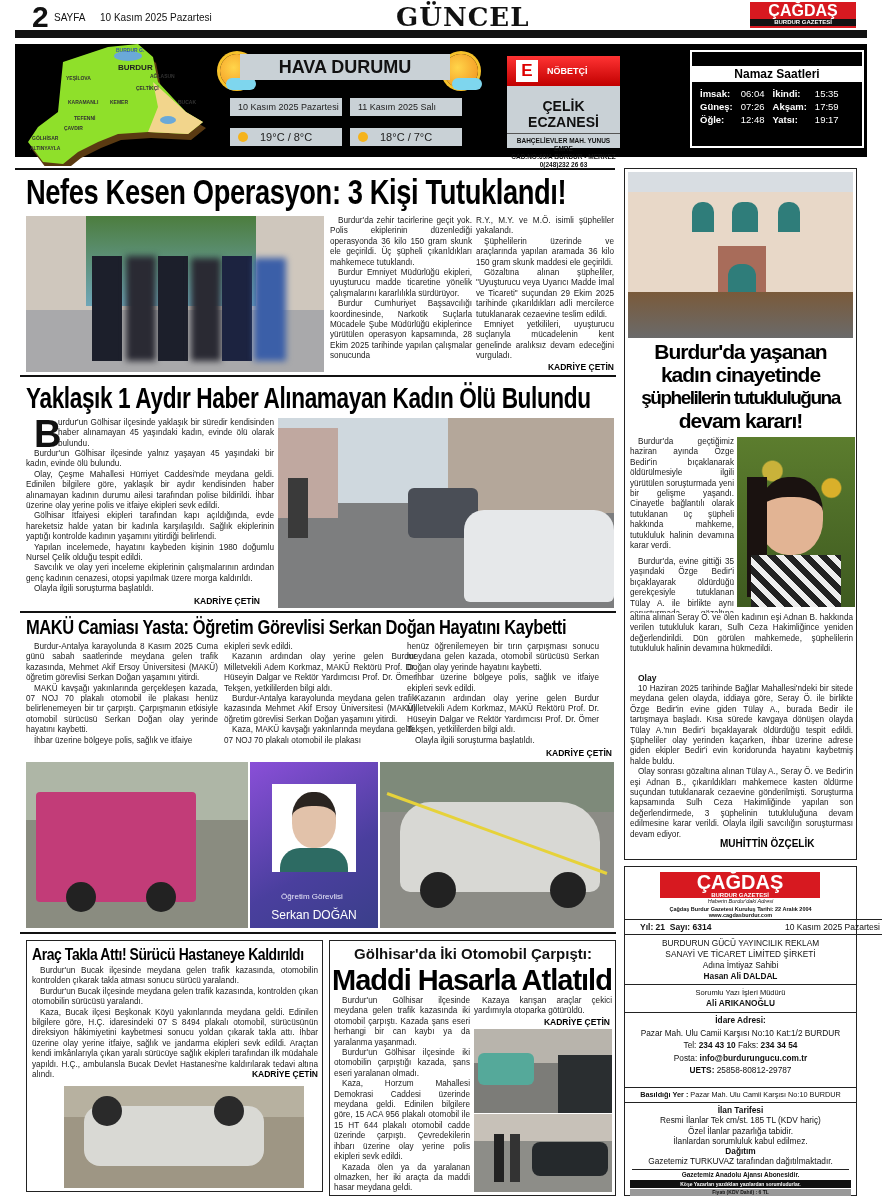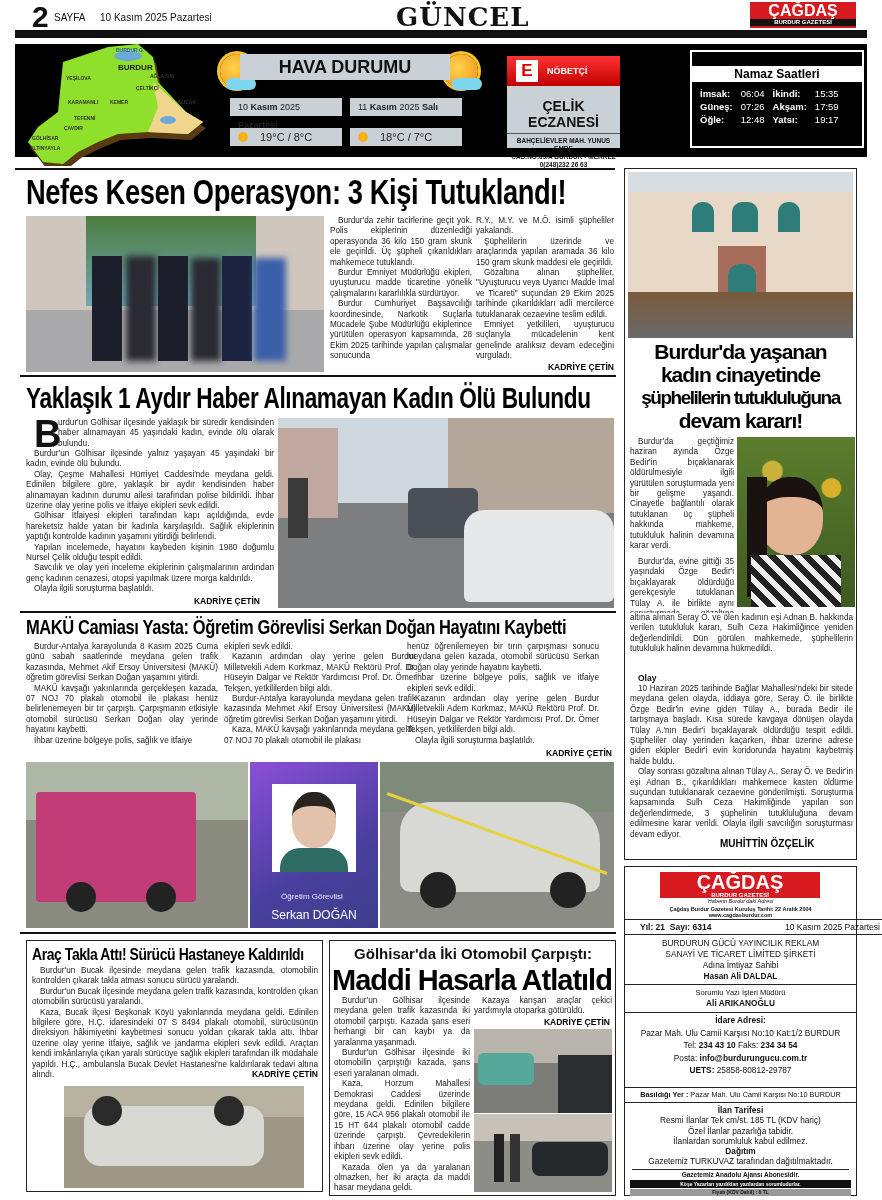--- a/index.html
+++ b/index.html
@@ -13,21 +13,21 @@
 #hdr-logo{left:750px;top:2px;width:106px;height:26px;background:#d71920;color:#fff;font-weight:bold;font-size:16px;text-align:center;line-height:16px;padding-top:1px}
 #hdr-logo small{display:block;font-size:6px;line-height:7px;background:#111;color:#fff}
 #hdr-bar{left:15px;top:30px;width:852px;height:8px;background:#111}
 
 #top-panel{left:15px;top:44px;width:852px;height:113px;background:#000}
 #map{left:18px;top:42px;width:190px;height:124px}
 #weather-title{left:240px;top:54px;width:210px;height:26px;background:#c9d1d6;font-weight:bold;font-size:18px;text-align:center;line-height:26px}
 .sun{width:34px;height:34px;border-radius:50%;background:radial-gradient(circle at 40% 40%,#ffd54a,#f28c1a);box-shadow:0 0 0 3px #f7c22a}
 .cloud{width:30px;height:12px;border-radius:8px;background:#7ed6ee}
 .wbox{height:18px;background:#c9d1d6;font-size:9px;line-height:18px;padding-left:8px;color:#222}
-.wbox b{font-weight:bold}
+.wbox b{font-weight:normal}
 #pharm-head{left:507px;top:56px;width:113px;height:30px;background:linear-gradient(#f33,#c10000);color:#fff;font-size:9px;font-weight:bold;line-height:30px;padding-left:40px}
 #pharm-e{left:516px;top:60px;width:22px;height:22px;background:#fff;color:#d00;font-weight:bold;font-size:17px;text-align:center;line-height:22px}
 #pharm-body{left:507px;top:86px;width:113px;height:62px;background:#c9d1d6;text-align:center}
 #pharm-name{font-weight:bold;font-size:14px;margin-top:12px;letter-spacing:0}
 #pharm-addr{font-size:6.5px;font-weight:bold;line-height:8px;border-top:1px solid #555;margin-top:3px;padding-top:3px}
 #namaz{left:690px;top:50px;width:174px;height:98px;background:#000;border:2px solid #fff}
 #namaz-title{position:absolute;left:0;top:14px;width:170px;height:16px;background:#fff;color:#000;font-weight:bold;font-size:12px;text-align:center;line-height:16px}
 .ntable{position:absolute;left:6px;top:34px;font-size:9.5px;color:#fff;font-weight:bold;line-height:11px}
 .ntable td{padding-right:6px}
 

